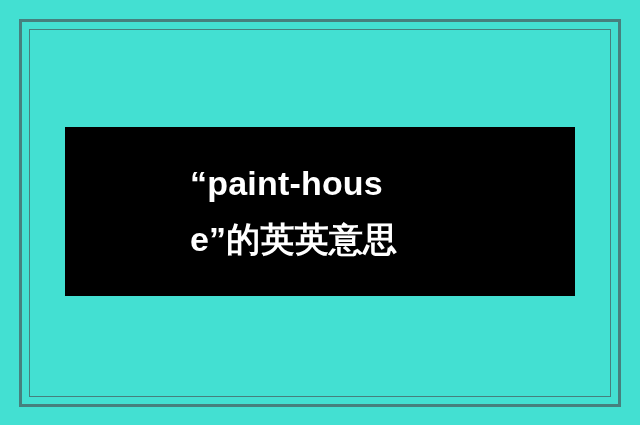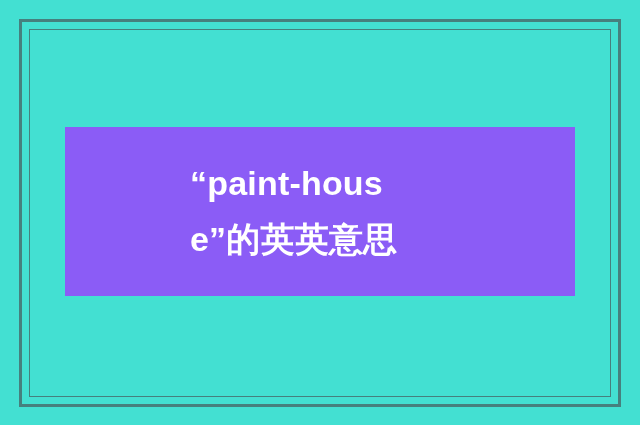--- a/index.html
+++ b/index.html
@@ -46,21 +46,21 @@
     pointer-events: none;
   }
 
   
   #title-panel {
     position: absolute;
     left: 65px;
     top: 127px;
     width: 510px;
     height: 169px;
-    background: #8b5cf6;
+    background: #000000;
     box-sizing: border-box;
     display: flex;
     align-items: center;
     justify-content: center;
   }
 
   
   #title-text {
     width: 260px;
     margin: 0;

